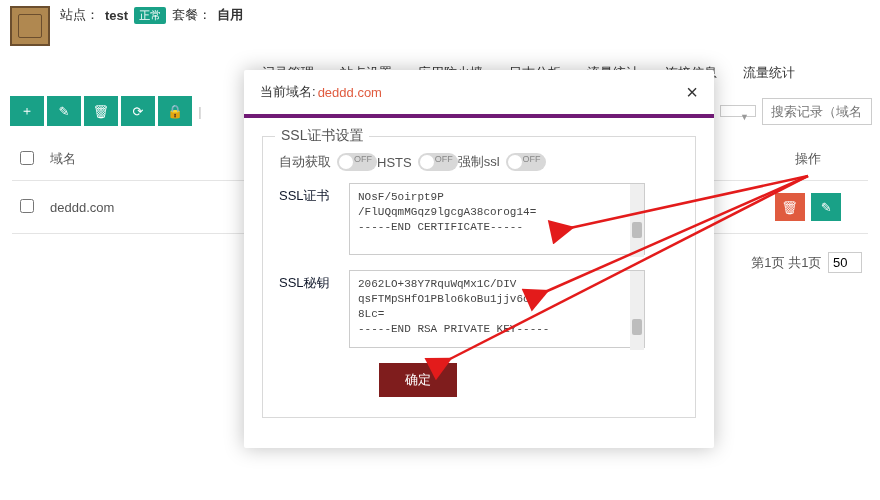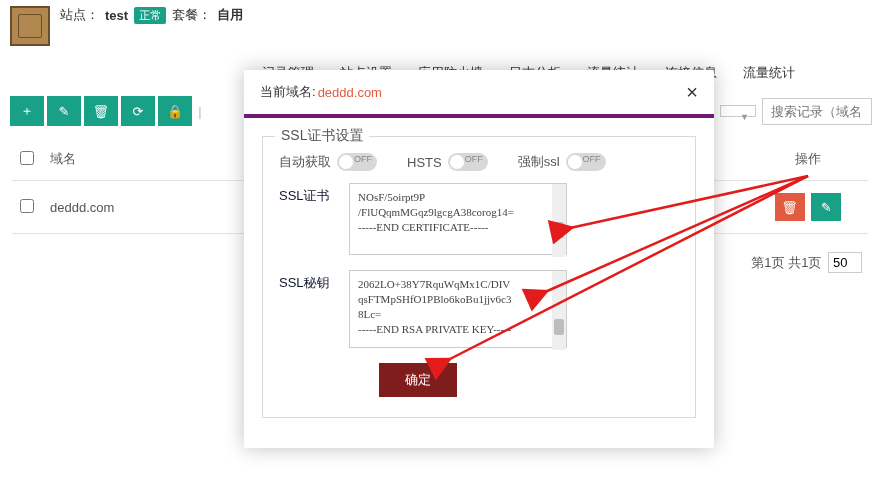--- a/index.html
+++ b/index.html
@@ -30,27 +30,27 @@
 .pager{text-align:right;margin:18px 18px 0 0;color:#555}
 .pager input{border:1px solid #ccc;width:34px;padding:2px 4px;margin-left:3px}
 .modal{position:absolute;left:244px;top:70px;width:470px;background:#fff;box-shadow:0 0 20px rgba(0,0,0,.25);border-radius:2px;padding-bottom:30px}
 .modal-hdr{display:flex;align-items:center;padding:12px 16px;border-bottom:4px solid #701a75}
 .modal-hdr .dom{color:#e05b3f;margin-left:2px}
 .modal-close{margin-left:auto;font-size:20px;color:#333;cursor:pointer;line-height:1}
 .fieldset{border:1px solid #d9d9d9;margin:18px 18px 0;padding:16px 16px 20px;position:relative}
 .legend{position:absolute;top:-10px;left:12px;background:#fff;padding:0 6px;color:#555;font-size:14px}
 .fs-row{display:flex;align-items:flex-start;margin-bottom:12px}
 .fs-label{width:70px;color:#0f172a;padding-top:4px;font-size:13px}
-.toggles{display:flex;gap:30px;align-items:center}
+.toggles{display:flex;align-items:center}
 .toggle{display:flex;align-items:center;gap:6px;color:#555}
 .sw{width:40px;height:18px;border-radius:10px;background:#d8d8d8;position:relative;display:inline-block}
 .sw:before{content:"";position:absolute;width:14px;height:14px;background:#fff;border-radius:50%;top:2px;left:2px}
 .sw .off{position:absolute;right:5px;top:1px;font-size:9px;color:#888}
 .ta-wrap{position:relative}
-.ta{width:218px;height:72px;border:1px solid #ccc;padding:6px 16px 6px 8px;font-family:Liberation Serif, serif;font-size:11px;color:#444;resize:none;overflow:hidden;line-height:1.35}
+.ta{width:296px;height:72px;border:1px solid #ccc;padding:6px 16px 6px 8px;font-family:Liberation Mono, monospace;font-size:11px;color:#444;resize:none;overflow:hidden;line-height:1.35}
 .ta-scroll{position:absolute;right:1px;top:1px;bottom:1px;width:14px;background:#efefef}
 .ta-thumb{position:absolute;right:2px;width:10px;height:16px;background:#bdbdbd;border-radius:2px}
 .confirm{background:#7f1d1d;color:#fff;border:none;padding:8px 26px;margin-left:100px;cursor:pointer}
 svg.arrows{position:absolute;left:0;top:0;pointer-events:none}
 .arrow-line{stroke:#e31b1b;stroke-width:2.5;fill:none}
 .arrow-head{fill:#e31b1b}
 </style>
 </head>
 <body>
 

